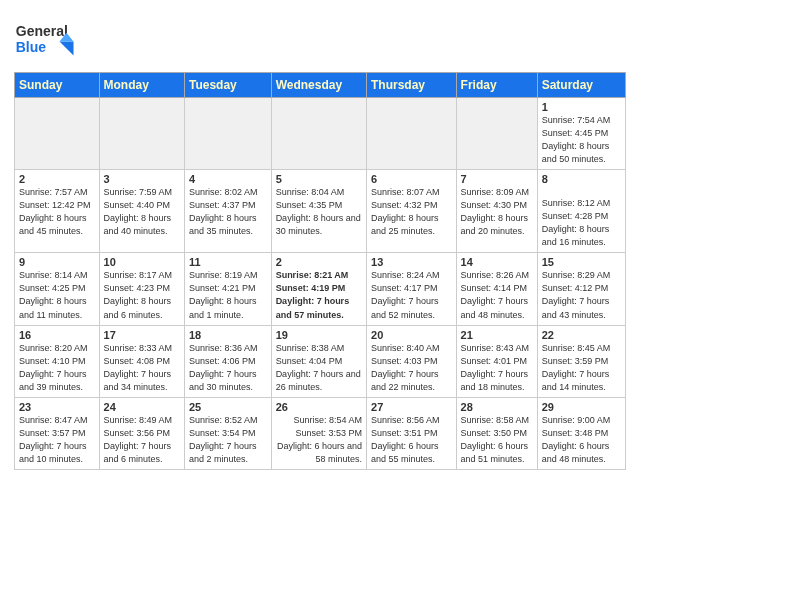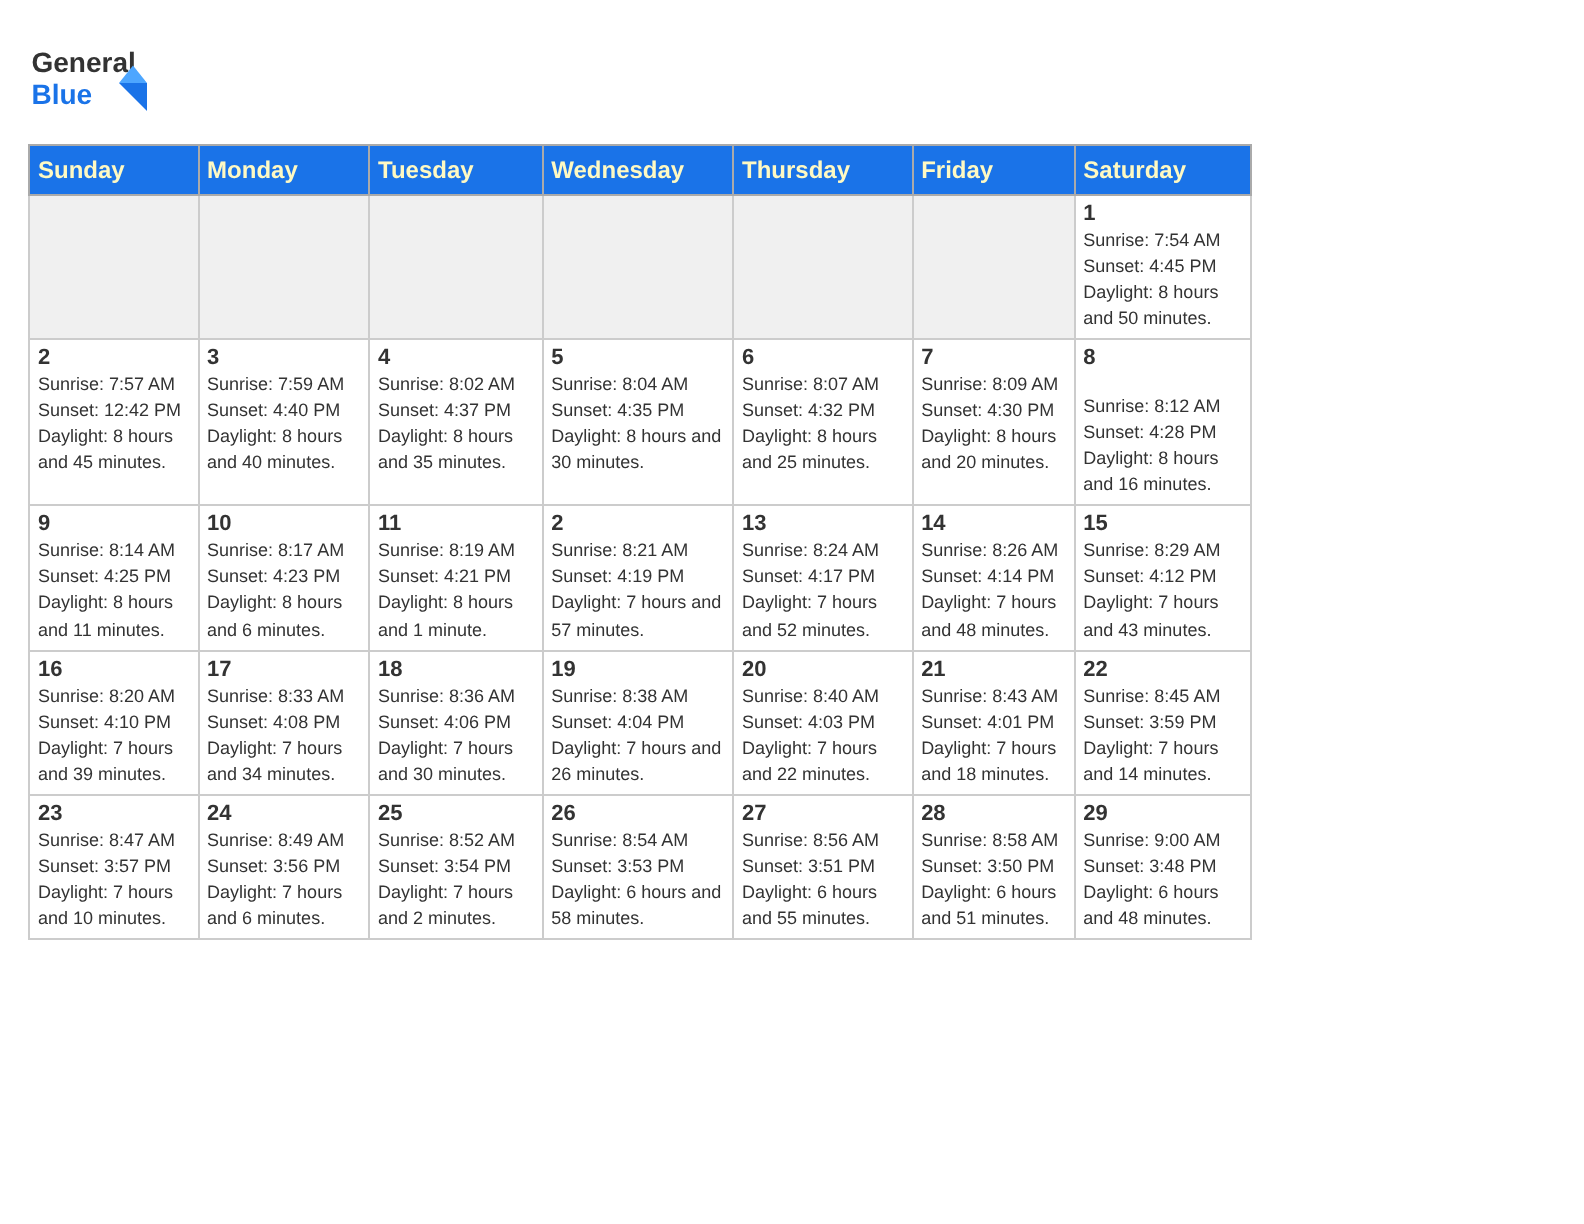--- a/index.html
+++ b/index.html
@@ -196,21 +196,21 @@
 Daylight: 8 hours and 6 minutes.</div>
           </td>
           <td>
             <span class="day-num">11</span>
             <div class="day-info" style="white-space: pre-line;">Sunrise: 8:19 AM
 Sunset: 4:21 PM
 Daylight: 8 hours and 1 minute.</div>
           </td>
           <td>
             <span class="day-num">2</span>
-            <div class="day-info" style="white-space: pre-line;">Sunrise: 8:21 AM
+            <div class="day-info" style="white-space: pre-line; font-weight: bold;">Sunrise: 8:21 AM
 Sunset: 4:19 PM
 Daylight: 7 hours and 57 minutes.</div>
           </td>
           <td>
             <span class="day-num">13</span>
             <div class="day-info" style="white-space: pre-line;">Sunrise: 8:24 AM
 Sunset: 4:17 PM
 Daylight: 7 hours and 52 minutes.</div>
           </td>
           <td>
@@ -284,21 +284,21 @@
 Daylight: 7 hours and 6 minutes.</div>
           </td>
           <td>
             <span class="day-num">25</span>
             <div class="day-info" style="white-space: pre-line;">Sunrise: 8:52 AM
 Sunset: 3:54 PM
 Daylight: 7 hours and 2 minutes.</div>
           </td>
           <td>
             <span class="day-num">26</span>
-            <div class="day-info" style="white-space: pre-line;">Sunrise: 8:54 AM
+            <div class="day-info" style="white-space: pre-line; text-align: right;">Sunrise: 8:54 AM
 Sunset: 3:53 PM
 Daylight: 6 hours and 58 minutes.</div>
           </td>
           <td>
             <span class="day-num">27</span>
             <div class="day-info" style="white-space: pre-line;">Sunrise: 8:56 AM
 Sunset: 3:51 PM
 Daylight: 6 hours and 55 minutes.</div>
           </td>
           <td>

